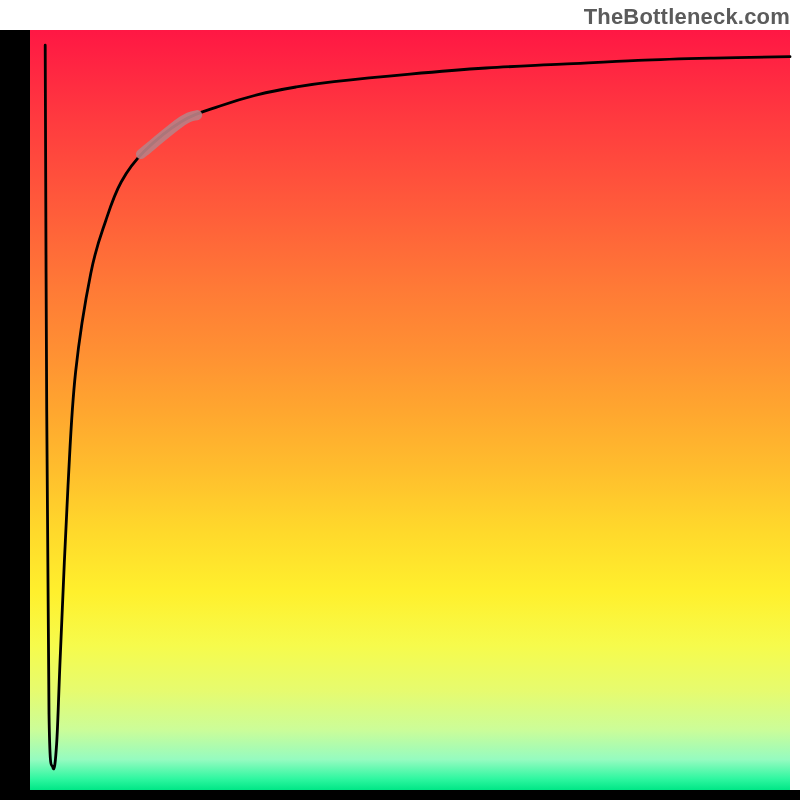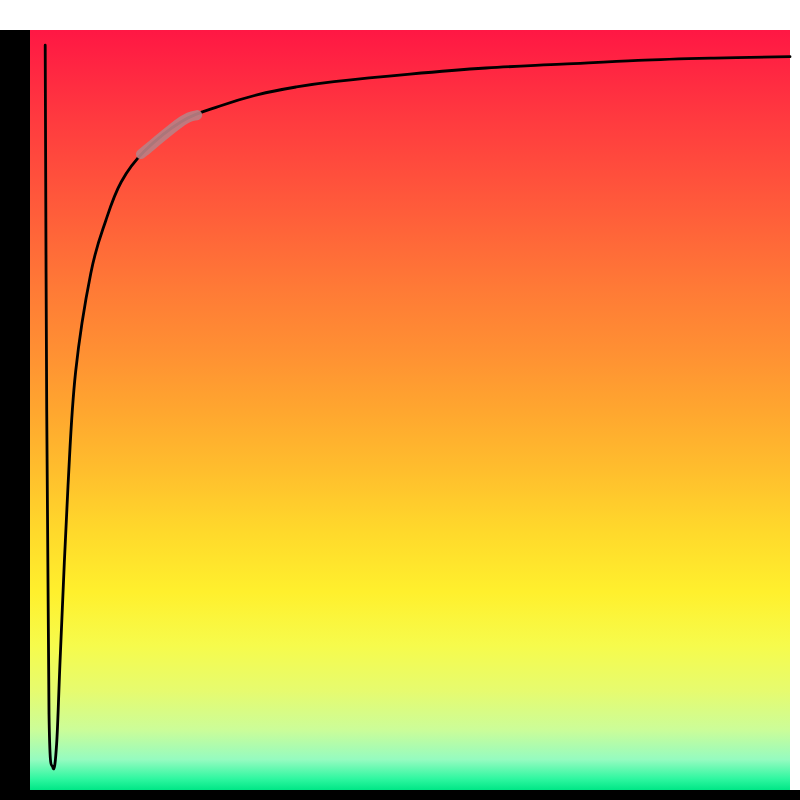--- a/index.html
+++ b/index.html
@@ -69,20 +69,21 @@
     width: 760px;
     height: 760px;
     overflow: visible;
   }
 </style>
 </head>
 <body>
 
 <div class="container">
 
+  <div class="attribution">TheBottleneck.com</div>
 
   <div class="axis-v"></div>
 
   <div class="plot-frame">
     <div class="plot-bg"></div>
     <svg class="curve" viewBox="0 0 760 760" preserveAspectRatio="none">
       <path id="main-curve" fill="none" stroke="#000" stroke-width="2.8" stroke-linecap="round" d="M 15.20 15.20 C 15.47 80.86, 16.04 259.62, 16.72 380.00 C 17.40 500.38, 17.91 619.70, 19.00 684.00 C 20.09 748.30, 21.43 731.73, 22.80 737.20 C 24.17 742.67, 25.23 734.92, 26.60 714.40 C 27.97 693.88, 28.35 669.71, 30.40 623.20 C 32.45 576.69, 35.26 506.62, 38.00 456.00 C 40.74 405.38, 41.50 380.30, 45.60 342.00 C 49.70 303.70, 55.33 270.56, 60.80 243.20 C 66.27 215.84, 70.53 206.42, 76.00 190.00 C 81.47 173.58, 84.36 164.31, 91.20 152.00 C 98.04 139.69, 103.06 132.54, 114.00 121.60 C 124.94 110.66, 138.32 99.41, 152.00 91.20 C 165.68 82.99, 176.32 80.79, 190.00 76.00 C 203.68 71.21, 214.32 68.02, 228.00 64.60 C 241.68 61.18, 252.32 59.33, 266.00 57.00 C 279.68 54.67, 283.48 54.01, 304.00 51.68 C 324.52 49.35, 352.64 46.54, 380.00 44.08 C 407.36 41.62, 428.64 39.78, 456.00 38.00 C 483.36 36.22, 504.64 35.57, 532.00 34.20 C 559.36 32.83, 580.64 31.49, 608.00 30.40 C 635.36 29.31, 656.64 28.80, 684.00 28.12 C 711.36 27.44, 746.32 26.87, 760.00 26.60"></path>
       <path id="highlight-curve" fill="none" stroke="#bb7f83" stroke-width="10" stroke-linecap="round" opacity="0.92" d="M 114.00 121.60 C 114.00 121.60, 107.16 127.07, 114.00 121.60 C 120.84 116.13, 142.42 97.77, 152.00 91.20 C 161.58 84.63, 164.46 86.21, 167.20 85.12"></path>
     </svg>
   </div>

